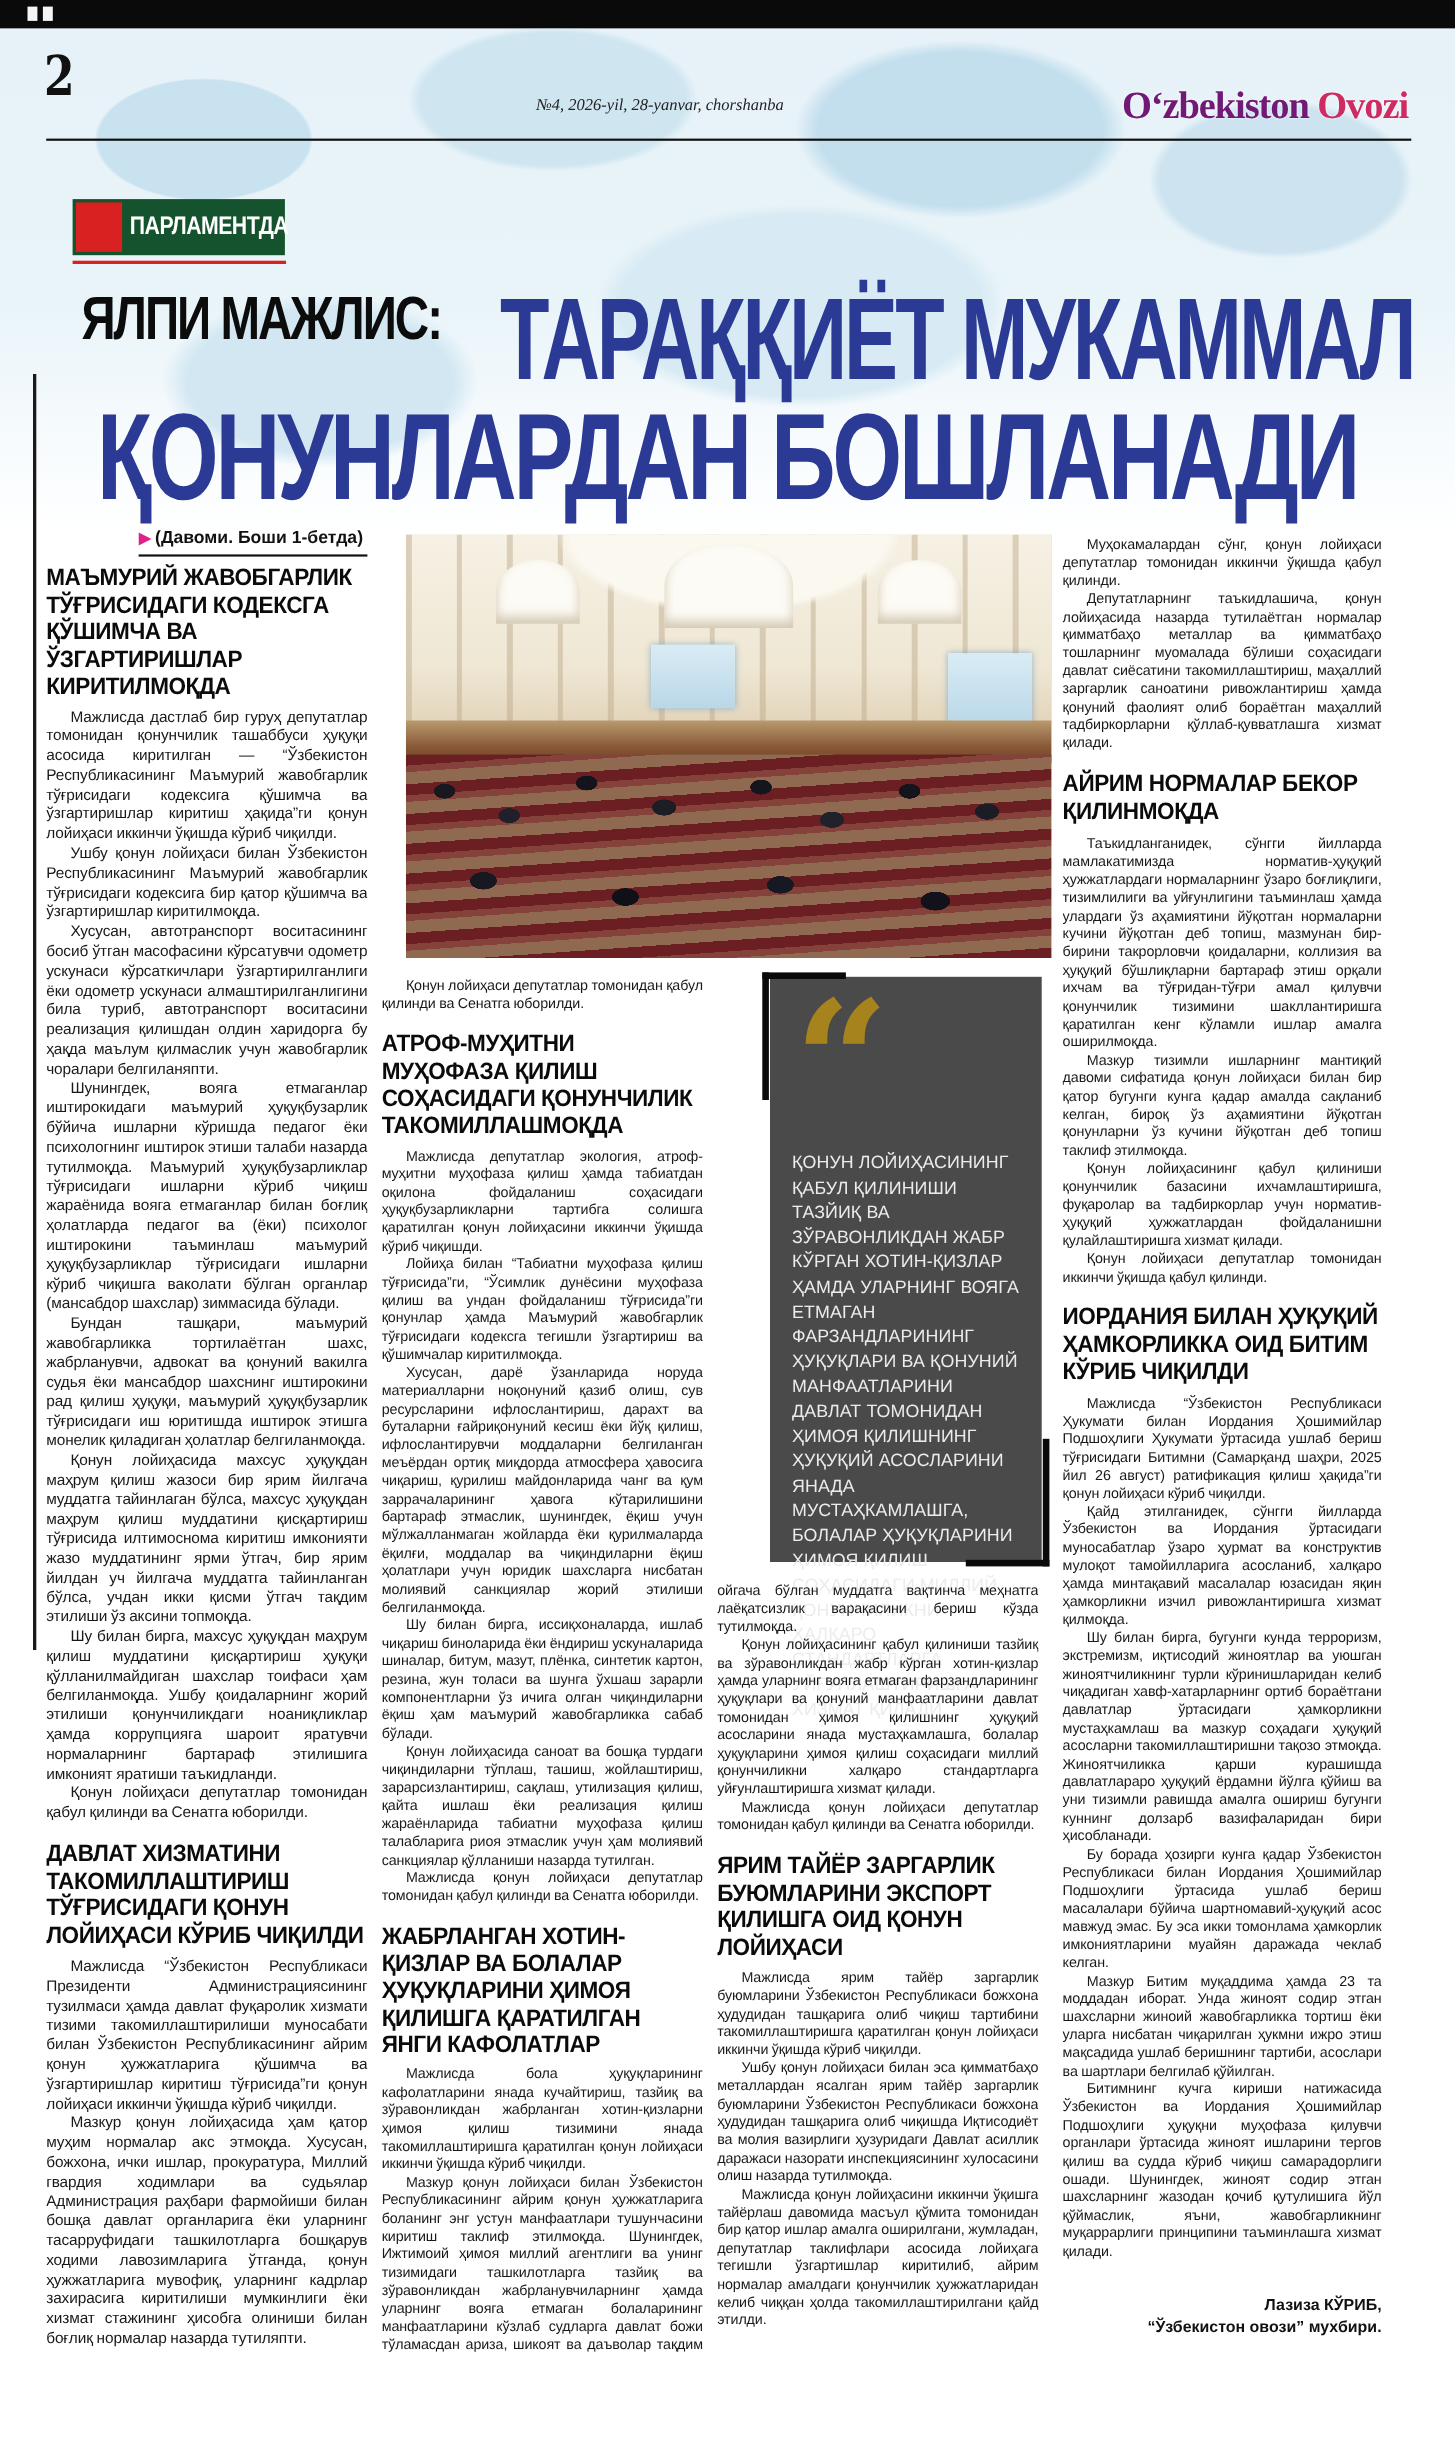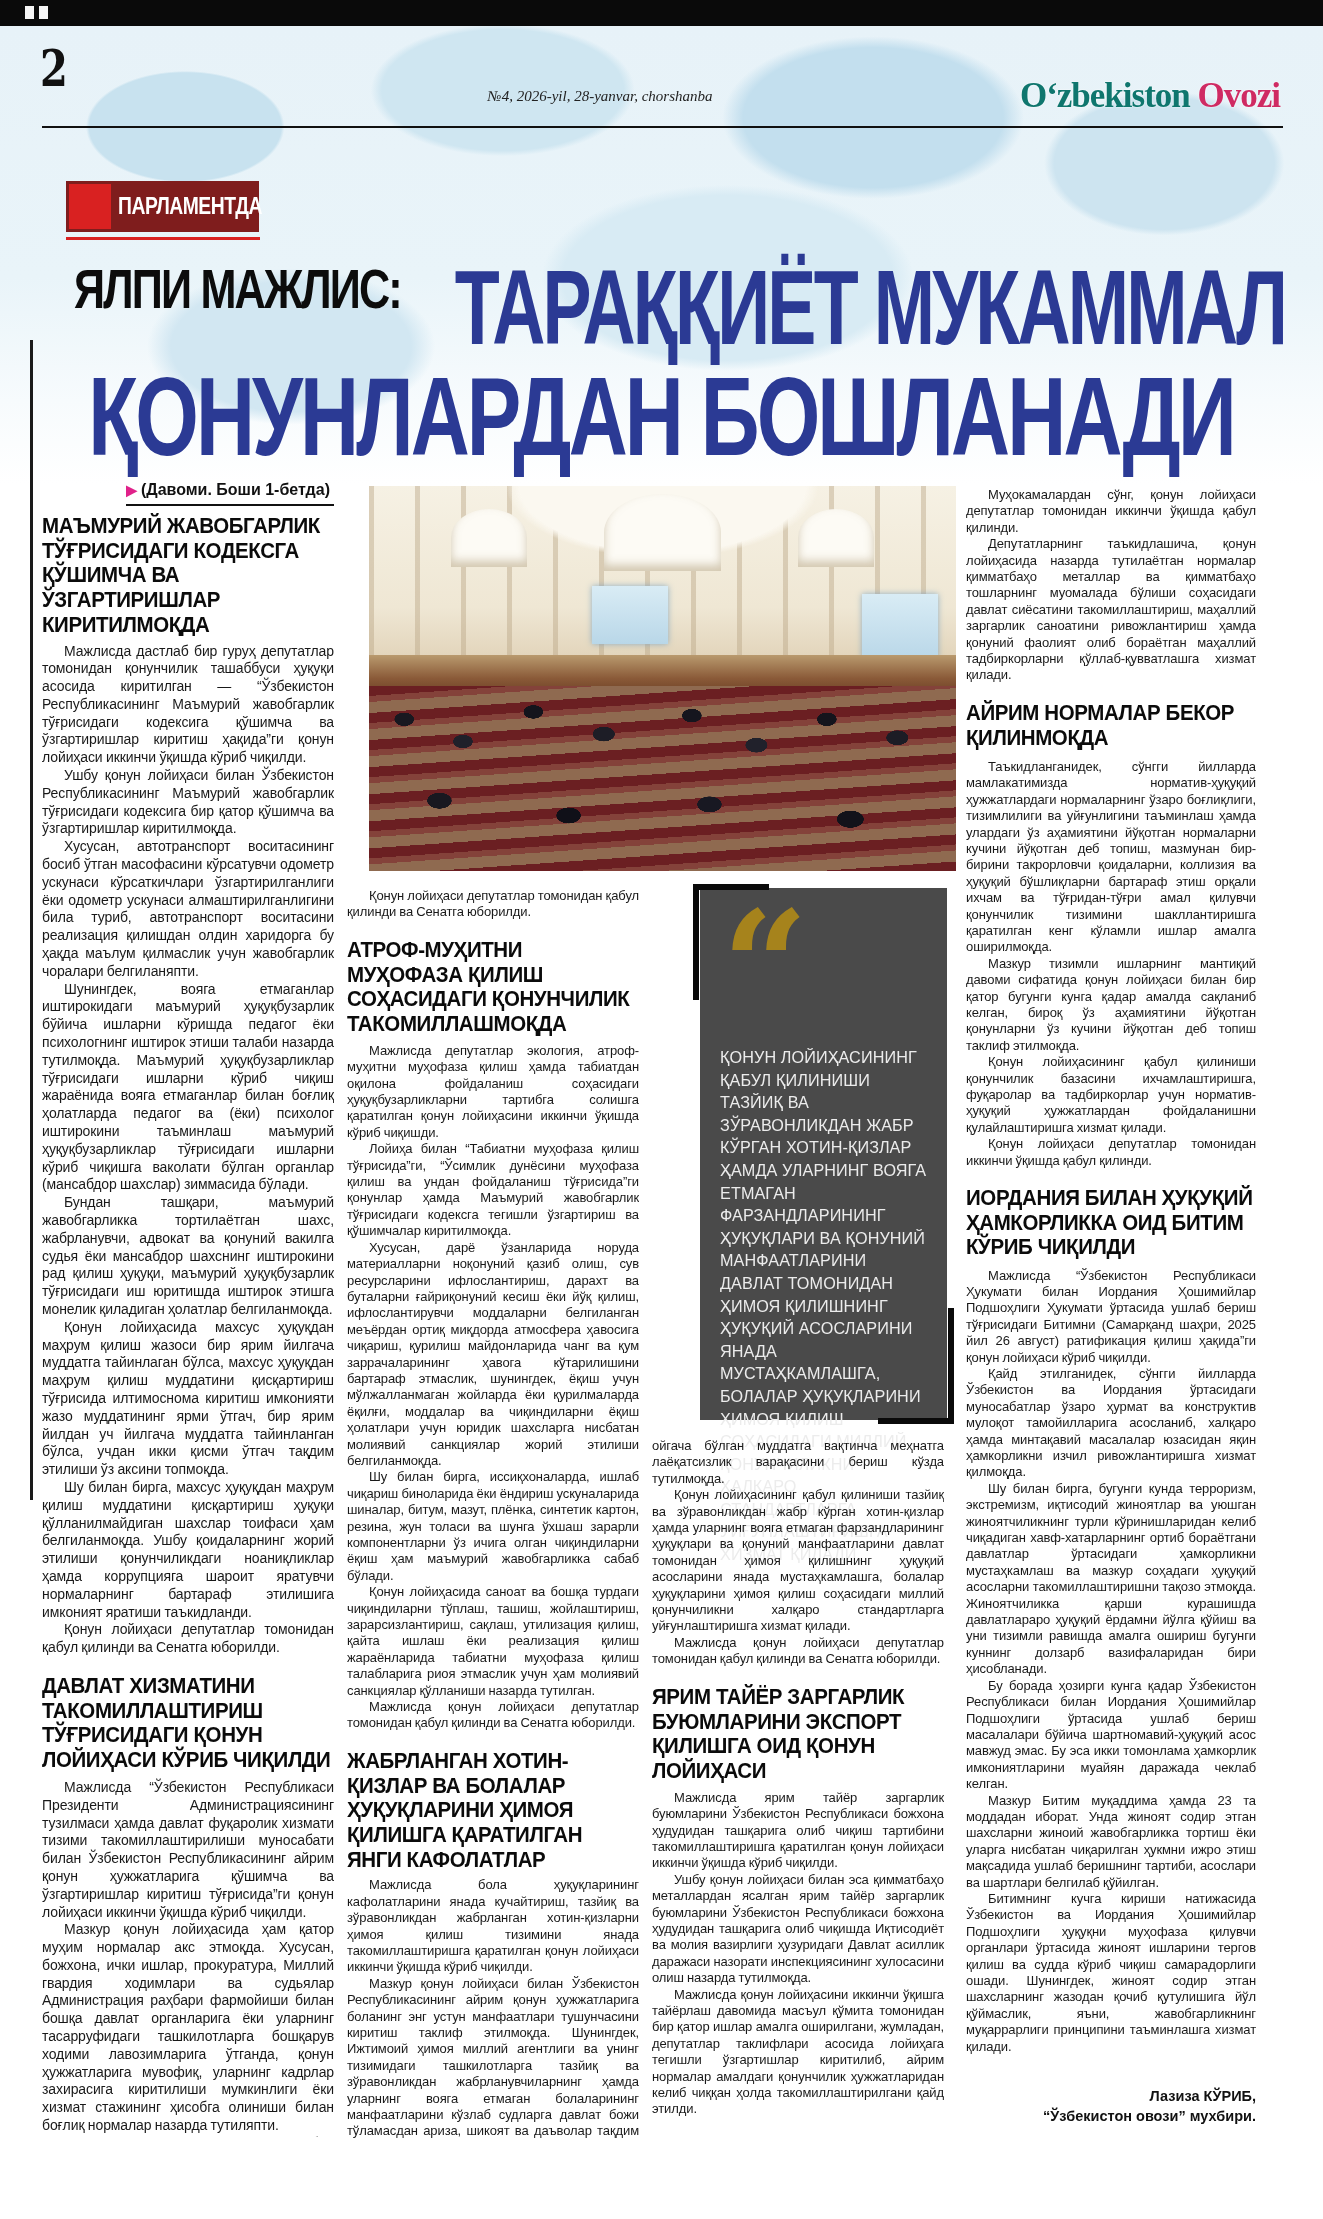--- a/index.html
+++ b/index.html
@@ -23,25 +23,25 @@
       linear-gradient(180deg,#e7f2f8 0%, #e9f4f9 55%, #f7fbfd 82%, #ffffff 100%);}
 
   
   .page-num{left:40px;top:44px;font-family:"DejaVu Serif",serif;font-weight:bold;
     font-size:50px;line-height:1;transform:scaleX(.8);transform-origin:left top;}
   .dateline{left:380px;top:88px;width:440px;text-align:center;
     font-family:"Liberation Serif",serif;font-style:italic;font-size:15px;color:#222;}
   .masthead{left:990px;top:76px;width:290px;text-align:right;
     font-family:"Liberation Serif",serif;font-weight:bold;font-size:35px;letter-spacing:-1px;
     text-shadow:0 0 2px #ffffff;}
-  .mh-1{color:#0f766e;text-align:right;} .mh-2{color:#cf2b63;}
+  .mh-1{color:#701a75;text-align:right;} .mh-2{color:#cf2b63;}
   .head-rule{left:42px;top:126px;width:1241px;height:2px;background:#111;}
 
   
-  .kicker-box{left:66px;top:181px;width:193px;height:51px;background:#7f1d1d;}
+  .kicker-box{left:66px;top:181px;width:193px;height:51px;background:#14532d;}
   .kicker-red{left:3px;top:3px;width:42px;height:45px;background:#d92121;position:absolute;}
   .kicker-label{position:absolute;left:52px;top:13px;width:136px;color:#fff;
     font-weight:bold;font-size:21px;letter-spacing:-.5px;transform:scale(.92,1.1);transform-origin:left center;white-space:nowrap;}
   .kicker-underline{left:66px;top:237px;width:194px;height:3px;background:#d92121;}
 
   
   .hl-lead{left:74px;top:256px;font-weight:bold;font-size:47px;letter-spacing:-2px;
     transform:scale(.92,1.18);transform-origin:left top;white-space:nowrap;color:#0c0c0c;}
   .hl-1{left:420px;top:248px;width:866px;text-align:center;color:#2b3a94;
     font-weight:bold;font-size:80px;letter-spacing:-3px;white-space:nowrap;

